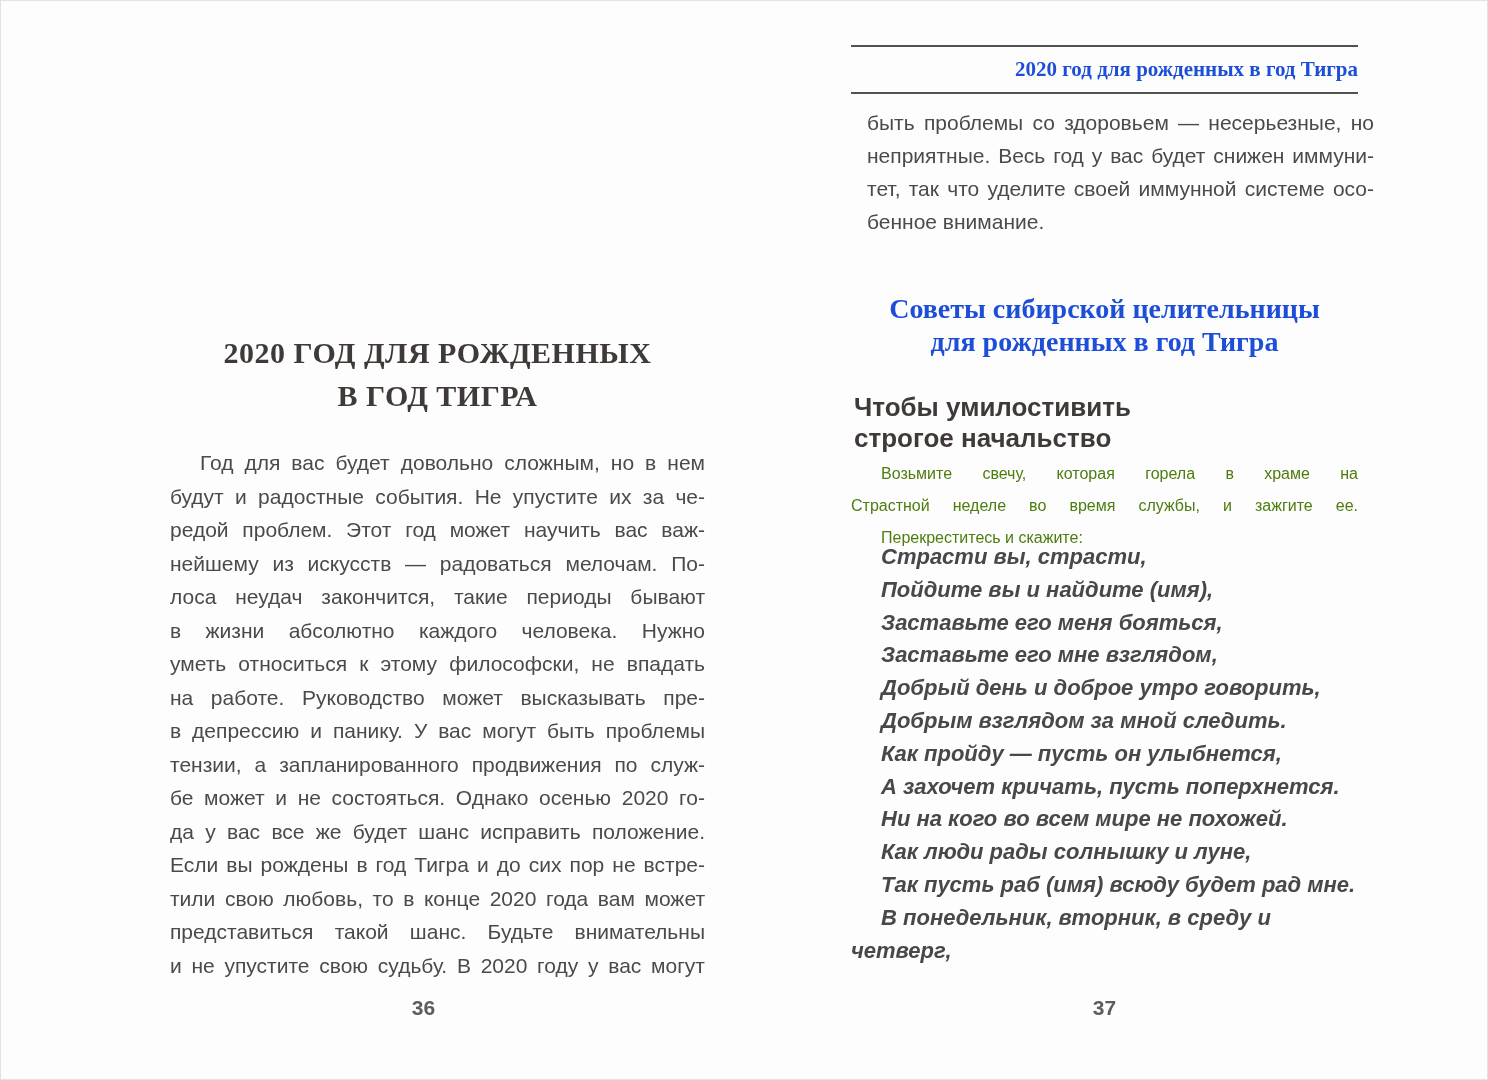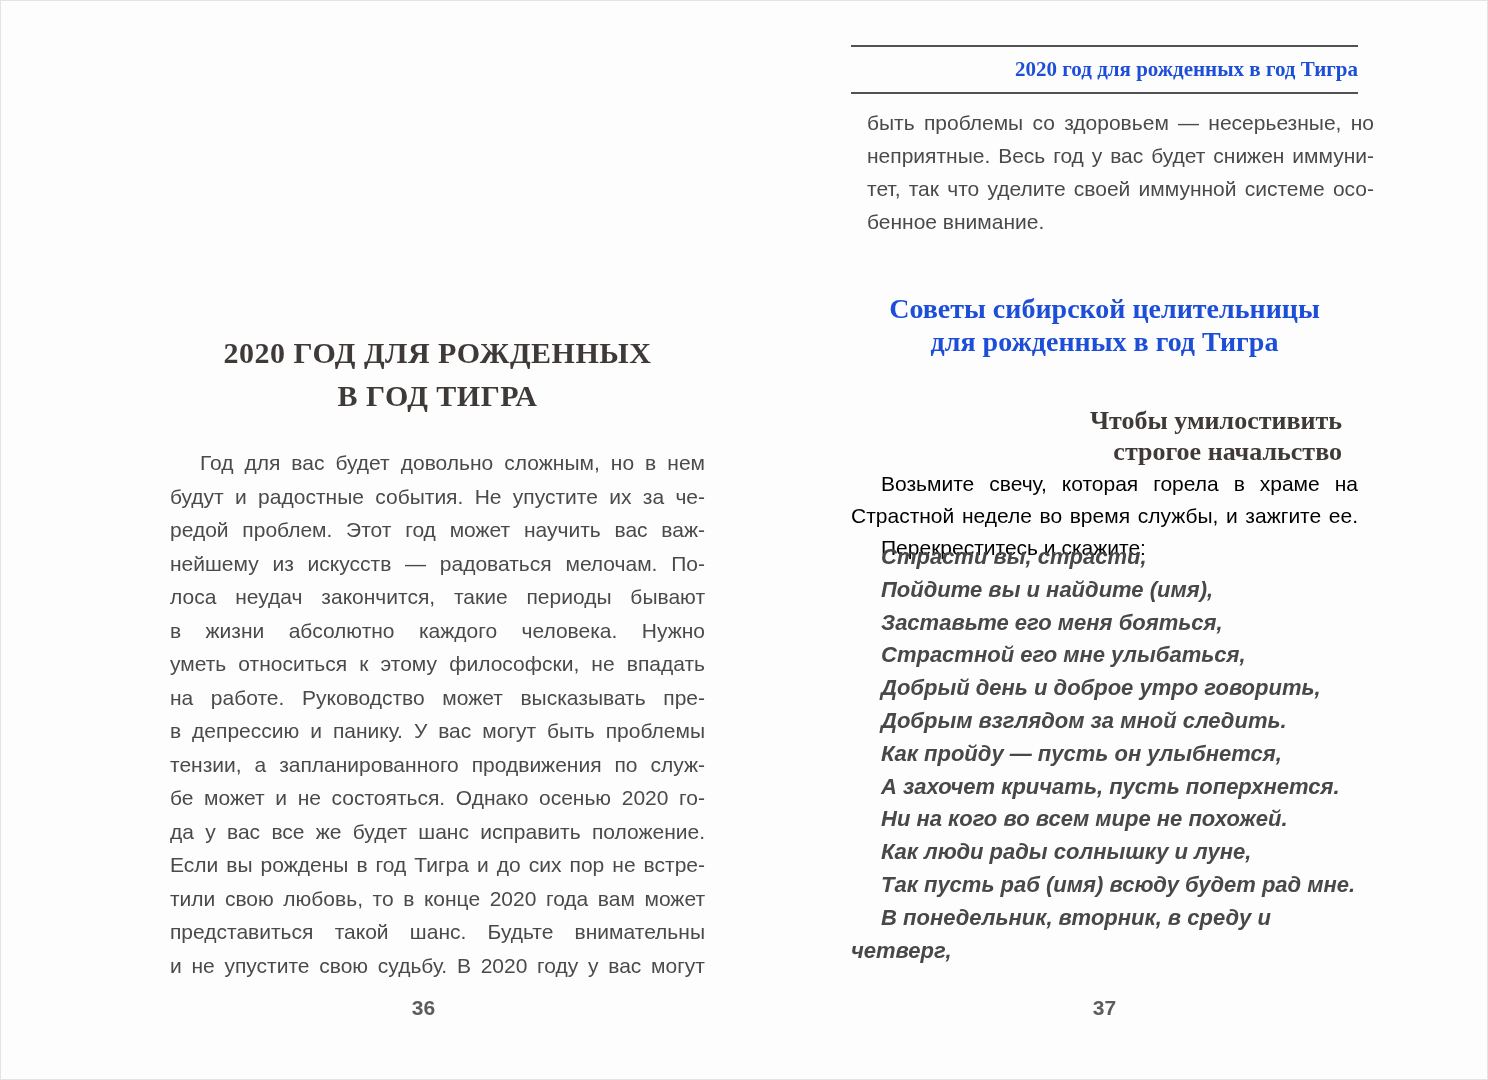--- a/index.html
+++ b/index.html
@@ -55,28 +55,28 @@
     position: absolute; top: 105px; left: 16px; width: 507px;
     font-size: 21px; line-height: 33px; color: #4a4a4a;
   }
   .section-heading {
     position: absolute; top: 291px; left: 0; right: 0; margin: 0;
     font-family: "Liberation Serif", serif; font-weight: 700;
     font-size: 28px; line-height: 33px;
     text-align: center; color: #1d4ed8;
   }
   .sub-heading {
-    position: absolute; top: 388px; left: 0; right: 0; margin: 16px;
-    font-family: Liberation Serif, serif; font-weight: 700;
+    position: absolute; top: 388px; left: 0; right: 0; margin: 3px;
+    font-family: Liberation Sans, sans-serif; font-weight: 700;
     font-size: 26px; line-height: 31px;
-    text-align: right; color: #3f3a38;
+    text-align: left; color: #3f3a38;
   }
   .instruction {
     position: absolute; top: 457px; left: 0; width: 507px;
-    font-size: 21px; line-height: 32px; color: #000000; margin-top: 10px;
+    font-size: 16px; line-height: 32px; color: #4d7c0f;
   }
   .incantation {
     position: absolute; top: 540px; left: 0; width: 507px;
     font-size: 22px; line-height: 32.8px;
     font-weight: 700; font-style: italic; color: #484848;
   }
 </style>
 </head>
 <body>
 
@@ -133,21 +133,21 @@
     <div class="instruction">
         <div class="line indent flush">Возьмите свечу, которая горела в храме на</div>
         <div class="line flush">Страстной неделе во время службы, и зажгите ее.</div>
         <div class="line indent">Перекреститесь и скажите:</div>
       </div>
 
     <div class="incantation">
         <div class="line indent">Страсти вы, страсти,</div>
         <div class="line indent">Пойдите вы и найдите (имя),</div>
         <div class="line indent">Заставьте его меня бояться,</div>
-        <div class="line indent">Страстной его мне улыбаться,</div>
+        <div class="line indent">Заставьте его мне взглядом,</div>
         <div class="line indent">Добрый день и доброе утро говорить,</div>
         <div class="line indent">Добрым взглядом за мной следить.</div>
         <div class="line indent">Как пройду — пусть он улыбнется,</div>
         <div class="line indent">А захочет кричать, пусть поперхнется.</div>
         <div class="line indent">Ни на кого во всем мире не похожей.</div>
         <div class="line indent">Как люди рады солнышку и луне,</div>
         <div class="line indent">Так пусть раб (имя) всюду будет рад мне.</div>
         <div class="line indent">В понедельник, вторник, в среду и четверг,</div>
       </div>
 

